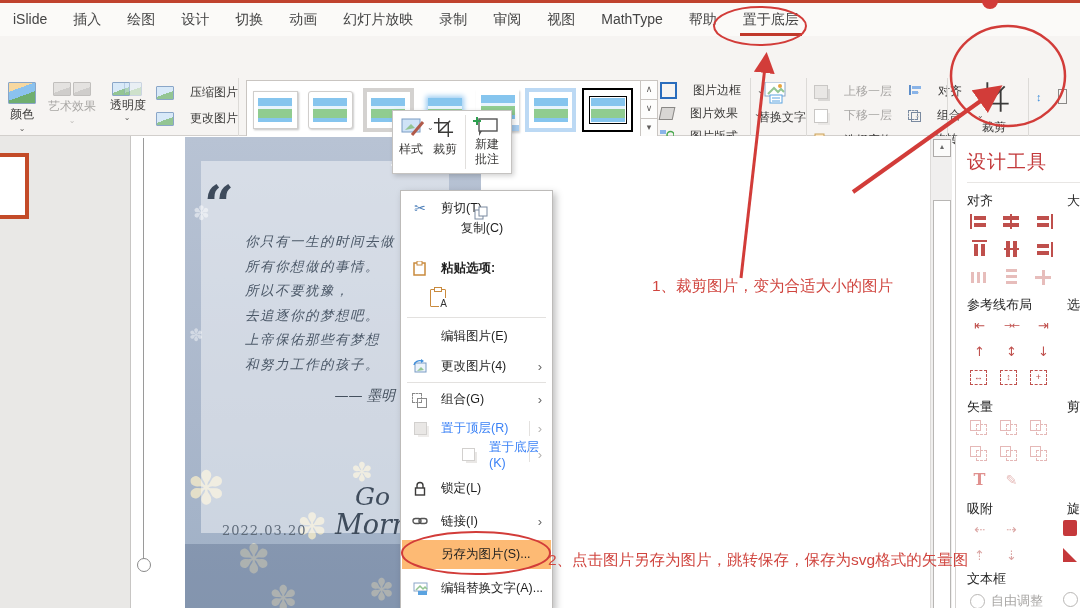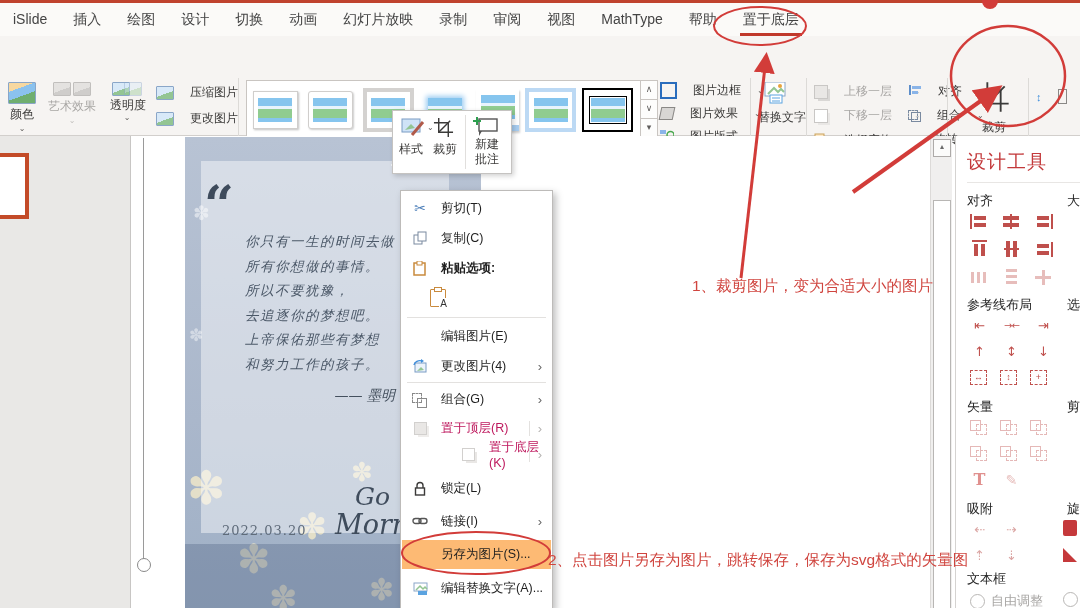--- a/index.html
+++ b/index.html
@@ -70,21 +70,21 @@
   .scrollbtn{position:absolute;left:2px;top:3px;width:16px;height:16px;border:1px solid #adaaa8;background:#fbfbfa;
              font-size:8px;text-align:center;line-height:14px;color:#6a6a6a;}
   .scrollthumb{position:absolute;left:2px;top:64px;width:16px;height:408px;background:#fff;border:1px solid #b8b6b4;}
   
   .ctxmenu{position:absolute;left:400px;top:190px;width:151px;height:418px;background:#fff;
            border:1px solid #bdbbb9;box-shadow:3px 3px 7px rgba(0,0,0,.25);z-index:30;font-size:12.5px;}
   .cm-row{position:absolute;left:1px;right:1px;height:28px;display:flex;align-items:center;}
   .cm-row.hl{background:#fdba74;}
   .cm-ic{width:20px;margin-left:8px;display:flex;justify-content:center;align-items:center;flex:none;}
   .cm-label{margin-left:11px;color:#1f1f1f;}
-  .cm-row.dis .cm-label{color:#be185d;}
+  .cm-row.dis .cm-label{color:#3b82f6;}
   .cm-sub{position:absolute;right:9px;color:#666;font-size:13px;}
   .cm-sub.div{border-left:1px solid #e3e1df;padding-left:8px;color:#b5b3b1;}
   .cm-sep{position:absolute;left:6px;right:6px;height:1px;background:#e3e1df;}
   .pasteA{position:relative;display:inline-block;width:14px;height:16px;border:1.5px solid #c98a3d;border-radius:1px;margin-left:28px;}
   .pasteA::before{content:"";position:absolute;left:3px;top:-3px;width:6px;height:3px;background:#fff;border:1.5px solid #c98a3d;}
   .pasteA .a{position:absolute;right:-2px;bottom:-3px;font-size:10px;color:#333;background:#fff;padding-left:1px;}
   
   .dpanel{position:absolute;left:955px;top:136px;width:125px;height:472px;background:#fff;border-left:1px solid #d5d3d1;}
   .dtitle{position:absolute;left:11px;top:13px;font-size:19px;color:#c3393b;letter-spacing:1px;}
   .dhr{position:absolute;left:11px;right:0;top:46px;height:1px;background:#e8e6e4;}
@@ -392,21 +392,21 @@
         </svg>
     </div>
     <div class="abs" style="left:78px;top:26px;width:32px;text-align:center;line-height:15px;">新建批注</div>
   </div>
 
   <div class="ctxmenu">
     <div class="cm-row" style="top:3px;">
       <span class="cm-ic" style="color:#4a7db8;font-size:14px;">✂</span>
       <span class="cm-label">剪切(T)</span>
     </div>
-    <div class="cm-row" style="top:33px;">
+    <div class="cm-row" style="top:15px;flex-direction:column;">
       <span class="cm-ic">
         <svg width="14" height="14">
             <rect x="1" y="4" width="8" height="9" fill="#fff" stroke="#7a8aa0"></rect>
             <rect x="5" y="1" width="8" height="9" fill="#fff" stroke="#7a8aa0"></rect>
           </svg>
       </span>
       <span class="cm-label">复制(C)</span>
     </div>
     <div class="cm-row" style="top:63px;">
       <span class="cm-ic">
@@ -583,16 +583,16 @@
         <path d="M0 0L7 3.5L0 7z" fill="#d23c39"></path>
       </marker>
     </defs>
     <ellipse cx="760" cy="26" rx="46" ry="19" fill="none" stroke="#d23c39" stroke-width="2"></ellipse>
     <line x1="741" y1="278" x2="766" y2="58" stroke="#d23c39" stroke-width="3" marker-end="url(#ah)"></line>
     <ellipse cx="1008" cy="76" rx="57" ry="50" fill="none" stroke="#d23c39" stroke-width="2.5"></ellipse>
     <line x1="853" y1="192" x2="996" y2="90" stroke="#d23c39" stroke-width="4" marker-end="url(#ah)"></line>
     <ellipse cx="476" cy="553" rx="74" ry="21" fill="none" stroke="#d23c39" stroke-width="2"></ellipse>
     <circle cx="990" cy="1" r="8" fill="#d23c39"></circle>
   </svg>
-  <div class="annote" style="left:652px;top:276px;margin-left:40px;">1、裁剪图片，变为合适大小的图片</div>
+  <div class="annote" style="left:652px;top:276px;">1、裁剪图片，变为合适大小的图片</div>
   <div class="annote" style="left:548px;top:550px;">2、点击图片另存为图片，跳转保存，保存为svg格式的矢量图</div>
 
 </div>
 
 </body></html>

